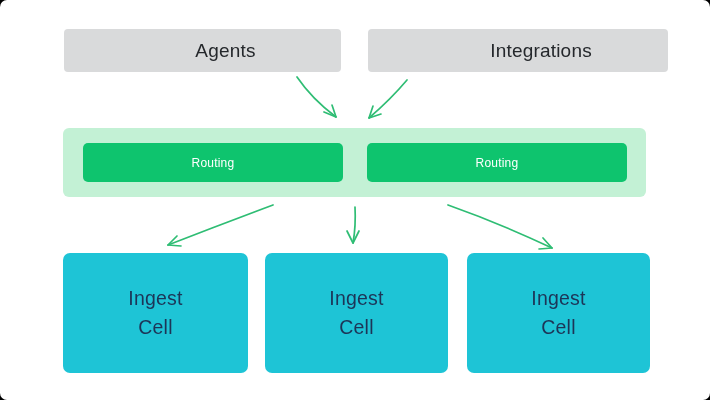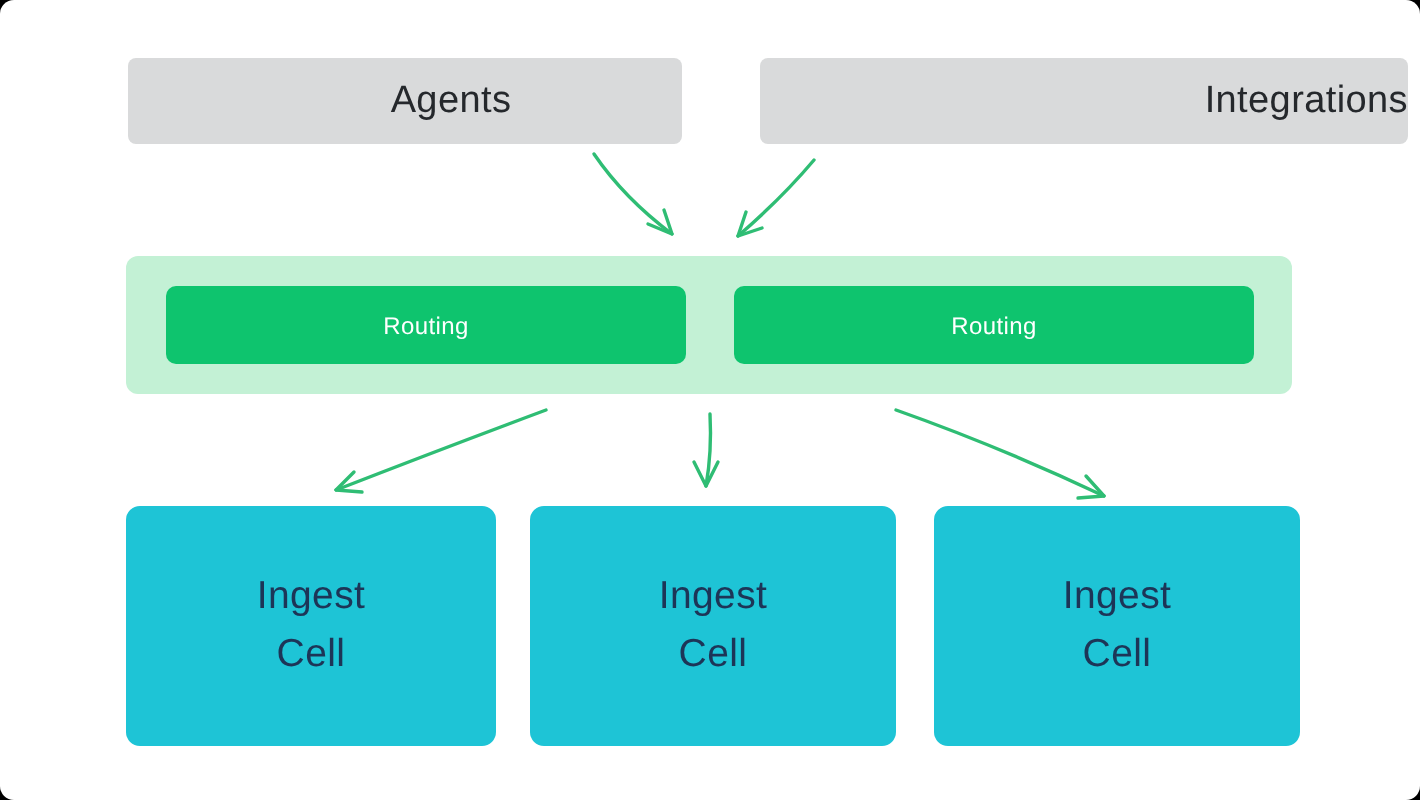--- a/index.html
+++ b/index.html
@@ -33,21 +33,21 @@
     border-radius: 4px;
     display: flex;
     align-items: center;
     justify-content: center;
     color: var(--source-text);
     font-size: 19px;
     letter-spacing: 0.2px;
     padding-left: 46px;
   }
   .source-box.agents { left: 64px; width: 277px; }
-  .source-box.integrations { left: 380px; width: 324px; justify-content: flex-end; }
+  .source-box.integrations { left: 368px; width: 300px; }
   .routing-container {
     position: absolute;
     left: 63px;
     top: 128px;
     width: 583px;
     height: 69px;
     background: var(--routing-container-bg);
     border-radius: 6px;
   }
   .routing-box {

